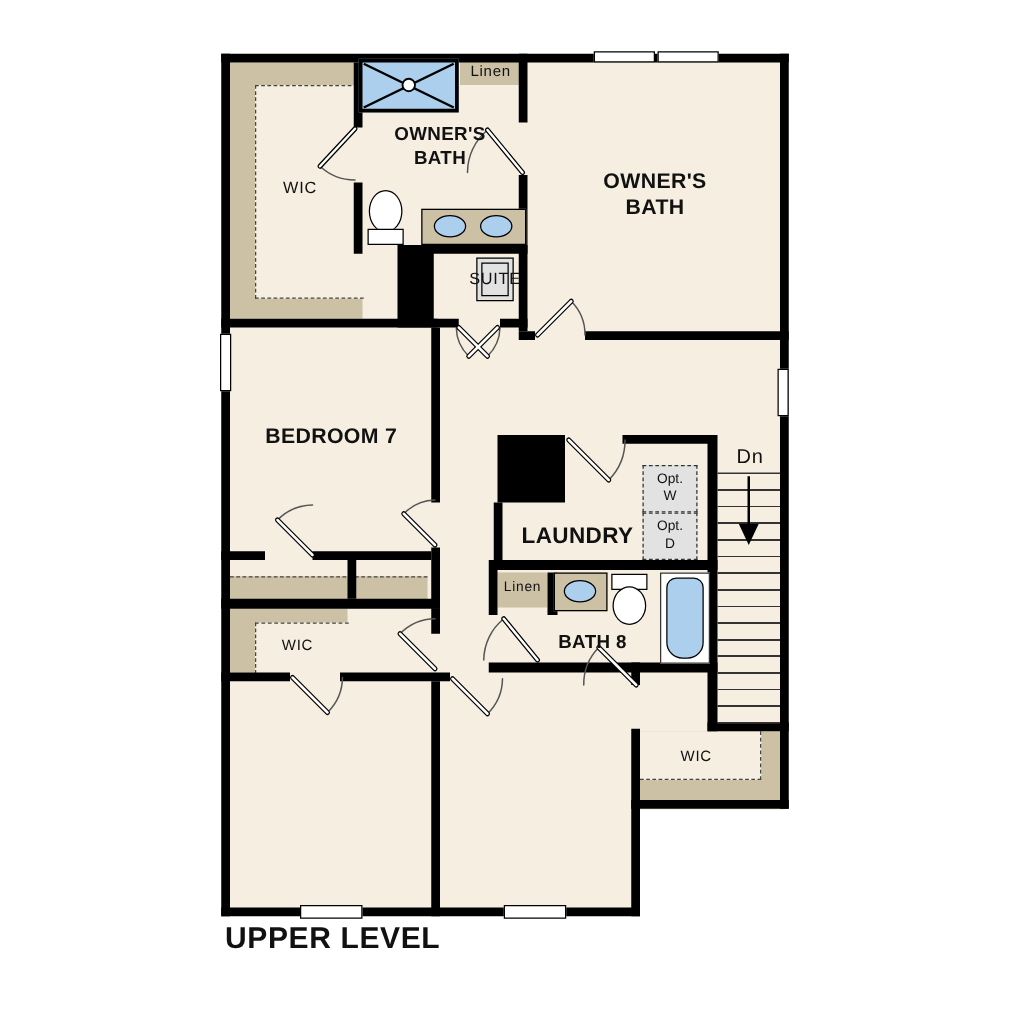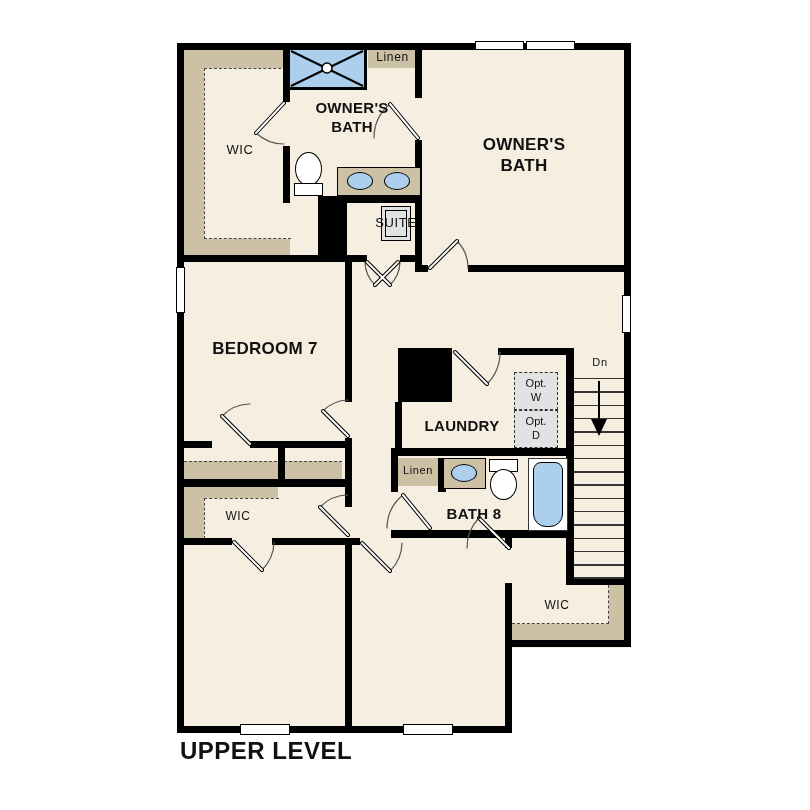--- a/index.html
+++ b/index.html
@@ -193,21 +193,21 @@
       <polygon points="591,419 607,419 599,436" fill="#000"></polygon>
     </g>
   </svg>
 
   <div class="lbl" style="left:306px;top:99px;width:92px;font-size:15px;">OWNER'S BATH</div>
   <div class="lbl sm" style="left:368px;top:50px;width:49px;font-size:12px;">Linen</div>
   <div class="lbl" style="left:462px;top:134px;width:124px;font-size:17px;">OWNER'S BATH</div>
   <div class="lbl sm" style="left:210px;top:142px;width:60px;font-size:13px;">WIC</div>
   <div class="lbl sm" style="left:366px;top:215px;width:60px;font-size:13px;background:transparent;">SUITE</div>
   <div class="lbl" style="left:185px;top:338px;width:160px;font-size:17px;">BEDROOM 7</div>
-  <div class="lbl" style="left:407px;top:417px;width:110px;font-size:15px;">LAUNDRY</div>
-  <div class="lbl sm" style="left:580px;top:356px;width:40px;font-size:11px;">Dn</div>
+  <div class="lbl" style="left:407px;top:417px;width:110px;font-size:18px;">LAUNDRY</div>
+  <div class="lbl sm" style="left:580px;top:356px;width:40px;font-size:16px;">Dn</div>
   <div class="lbl sm" style="left:398px;top:464px;width:40px;font-size:11px;">Linen</div>
   <div class="lbl" style="left:434px;top:505px;width:80px;font-size:15px;">BATH 8</div>
   <div class="lbl sm" style="left:208px;top:509px;width:60px;font-size:12px;">WIC</div>
   <div class="lbl sm" style="left:527px;top:598px;width:60px;font-size:12px;">WIC</div>
   <div class="lbl" style="left:180px;top:736px;width:250px;font-size:24px;text-align:left;letter-spacing:.5px;">UPPER LEVEL</div>
 
 </div>
 
 </body></html>

